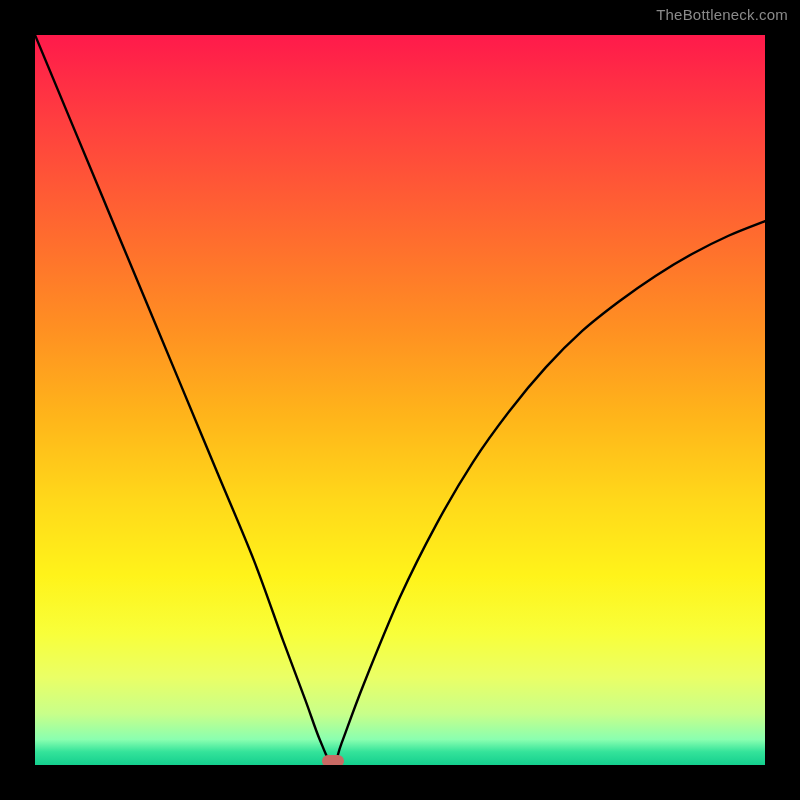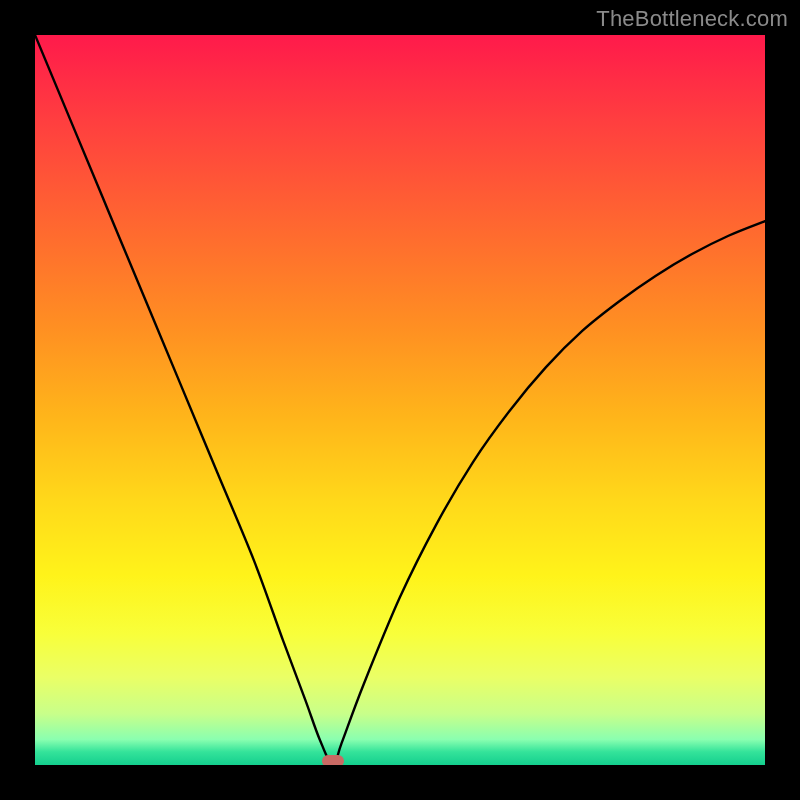--- a/index.html
+++ b/index.html
@@ -55,21 +55,21 @@
     height: 12px;
     border-radius: 6px;
     background: #c96a64;
     transform: translate(-50%, -50%);
   }
   .watermark {
     position: absolute;
     top: 6px;
     right: 12px;
     font-family: Arial, Helvetica, sans-serif;
-    font-size: 22px;
+    font-size: 15px;
     color: #8a8a8a;
     letter-spacing: 0.2px;
     user-select: none;
   }
 </style>
 </head>
 <body>
 
 <div class="frame">
   <div class="watermark">TheBottleneck.com</div>

